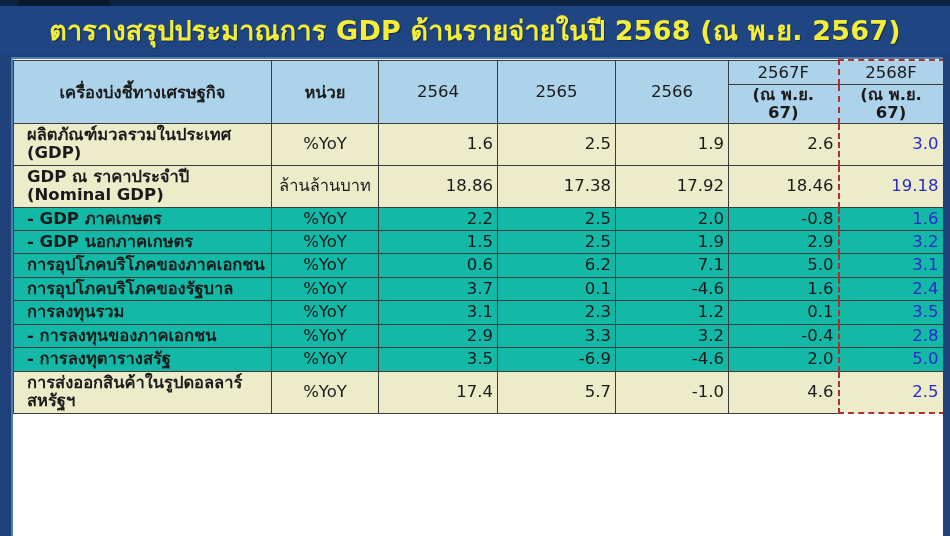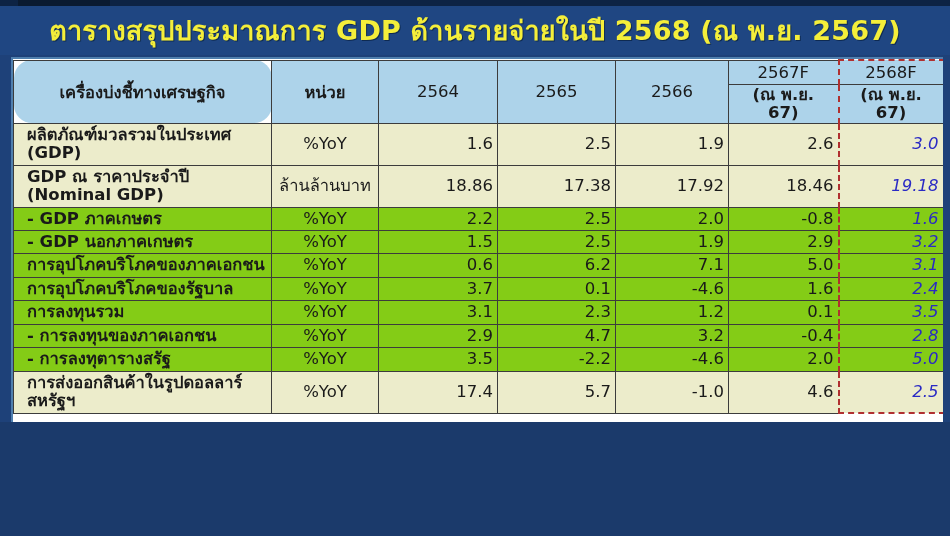--- a/index.html
+++ b/index.html
@@ -8,21 +8,21 @@
     width: 950px;
     height: 536px;
     overflow: hidden;
     background: #1b3a6b;
     font-family: "Liberation Sans", "DejaVu Sans", sans-serif;
   }
 
   #slide {
     position: relative;
     width: 950px;
-    height: 422px;
+    height: 536px;
     background: #1e4179;
     overflow: hidden;
   }
 
   
   .top-strip {
     position: absolute;
     top: 0; left: 0;
     width: 950px;
     height: 7px;
@@ -93,21 +93,20 @@
     color: #10213c;
     padding: 2px 3px;
   }
   th.hdr-year {
     font-weight: normal;
     font-size: 19px;
   }
   th.hdr-label {
     font-size: 17px;
     font-weight: bold;
-    border-radius: 18px;
   }
   th.hdr-unit {
     font-size: 17px;
     font-weight: bold;
   }
   th.hdr-sub {
     font-weight: bold;
     font-size: 16px;
     line-height: 1.08;
     padding: 1px 16px;
@@ -131,25 +130,24 @@
     text-align: center;
     font-size: 16px;
     margin-top: 27px;
   }
   td.num {
     text-align: right;
     font-size: 17px;
   }
   td.num.fc {
     color: #2a2ac4;
-    font-style: italic;
   }
 
   tr.band-cream td { background: #ececcb; }
-  tr.band-gray   td { background: #84cc16; }
+  tr.band-gray   td { background: #14b8a6; }
 
   
   td.col-2568, th.col-2568 {
     border-left: 2px dashed #b03030 !important;
     border-right: 2px dashed #b03030 !important;
   }
   tr.first-hl th.col-2568 { border-top: 2px dashed #b03030 !important; }
   tr.last-hl  td.col-2568 { border-bottom: 2px dashed #b03030 !important; }
 </style>
 </head>
@@ -253,30 +251,30 @@
           <td class="num">3.1</td>
           <td class="num">2.3</td>
           <td class="num">1.2</td>
           <td class="num">0.1</td>
           <td class="num fc col-2568">3.5</td>
         </tr>
         <tr class="band-gray">
           <td class="ind"> - การลงทุนของภาคเอกชน</td>
           <td class="unit">%YoY</td>
           <td class="num">2.9</td>
-          <td class="num">4.7</td>
+          <td class="num">3.3</td>
           <td class="num">3.2</td>
           <td class="num">-0.4</td>
           <td class="num fc col-2568">2.8</td>
         </tr>
         <tr class="band-gray">
           <td class="ind"> - การลงทุตารางสรัฐ</td>
           <td class="unit">%YoY</td>
           <td class="num">3.5</td>
-          <td class="num">-2.2</td>
+          <td class="num">-6.9</td>
           <td class="num">-4.6</td>
           <td class="num">2.0</td>
           <td class="num fc col-2568">5.0</td>
         </tr>
         <tr class="band-cream last-hl">
           <td class="ind">การส่งออกสินค้าในรูปดอลลาร์สหรัฐฯ</td>
           <td class="unit">%YoY</td>
           <td class="num">17.4</td>
           <td class="num">5.7</td>
           <td class="num">-1.0</td>

